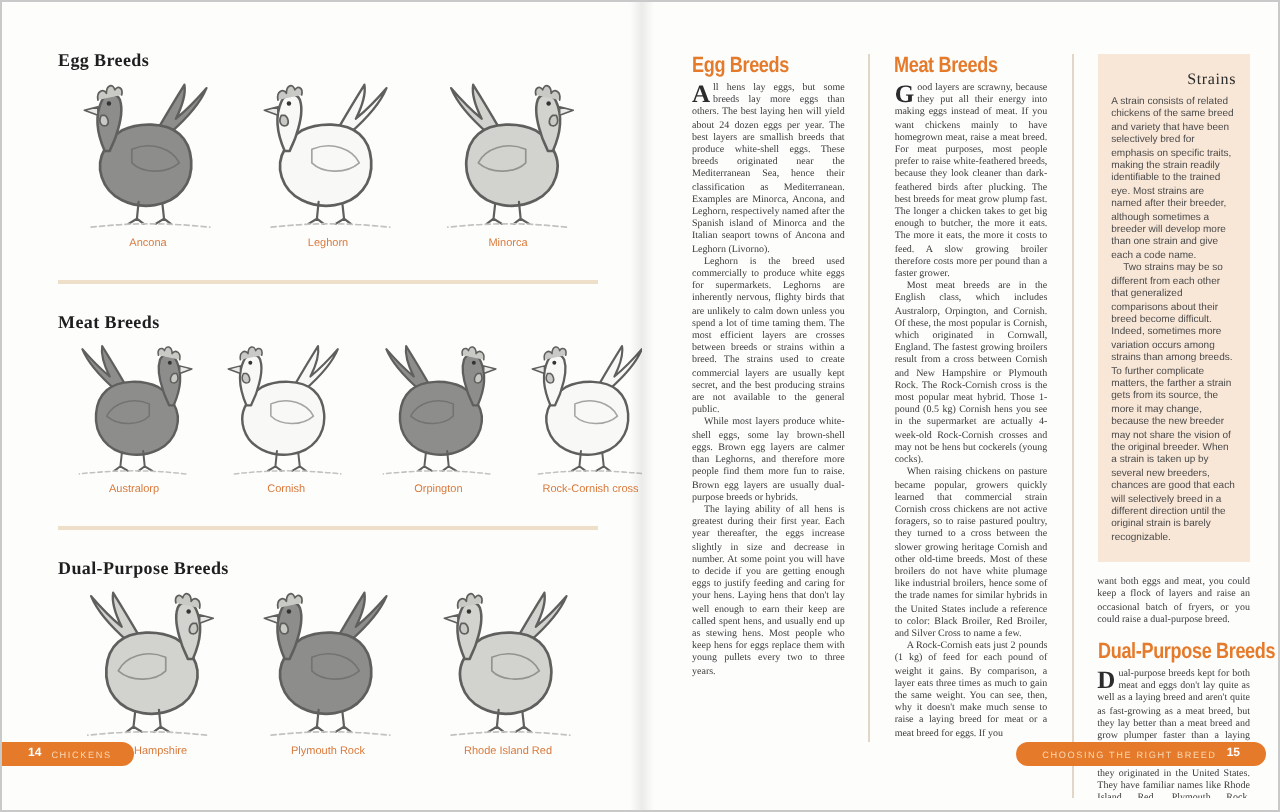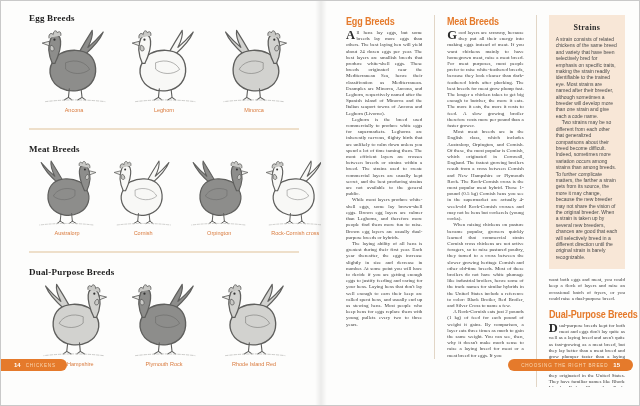--- a/index.html
+++ b/index.html
@@ -1,20 +1,20 @@
 <!DOCTYPE html>
 <html><head>
 <meta charset="utf-8">
 <style>
   html,body{margin:0;padding:0;background:#e9e9e9;}
   .spread{position:relative;width:640px;height:406px;background:#fdfdfc;border:1px solid #c9c9c9;
     overflow:hidden;font-family:"Liberation Serif",serif;color:#333;box-sizing:border-box;}
   .gutter{position:absolute;left:314px;top:0;width:12px;height:100%;
     background:linear-gradient(90deg,rgba(0,0,0,0) 0%,rgba(0,0,0,0.07) 50%,rgba(0,0,0,0) 100%);pointer-events:none;}
-  .page{position:absolute;top:0;height:386px;box-sizing:border-box;overflow:hidden;}
+  .page{position:absolute;top:12px;height:386px;box-sizing:border-box;overflow:hidden;}
   .page.left{left:0;width:320px;padding:12px 22px 0 28px;}
   .page.right{left:320px;width:320px;padding:14px 16px 0 25px;}
 
   
   .sec-title{font-family:"Liberation Serif",serif;font-weight:bold;font-size:9px;color:#1e1e1e;
     letter-spacing:.2px;height:11px;}
   .figrow{display:flex;justify-content:space-between;align-items:flex-end;margin-top:3px;}
   .fig{display:flex;flex-direction:column;align-items:center;flex:1;}
   .fig svg{height:78px;width:auto;display:block;}
   .figrow.n4 .fig svg{height:70px;}
@@ -26,22 +26,22 @@
   .cols{display:flex;align-items:flex-start;}
   .col{flex:1;min-width:0;}
   .col + .col{border-left:1px solid #e2d6c6;padding-left:12px;margin-left:12px;}
   .col-heading{font-family:"Liberation Sans",sans-serif;font-weight:bold;font-size:11px;color:#e57a2b;
     transform:scaleX(.82);transform-origin:left;white-space:nowrap;margin:0 0 3px 0;letter-spacing:-.2px;}
   .bodypara{margin:0;font-size:5px;line-height:6.2px;text-align:justify;color:#3a3a3a;}
   .bodypara + .bodypara{text-indent:6px;}
   .dropcap{float:left;font-size:12.5px;line-height:10.5px;font-weight:bold;color:#2c2c2c;
     margin:0 1.5px 0 0;font-family:"Liberation Serif",serif;}
   .sidebar{background:#f8e7d7;padding:8px 7px 9px 7px;margin-bottom:8px;}
-  .sidebar-title{font-family:"Liberation Serif",serif;font-weight:bold;font-size:8px;color:#2c2c2c;
-    text-align:center;margin:0 0 4px 0;letter-spacing:.3px;}
+  .sidebar-title{font-family:"Liberation Serif",serif;font-weight:normal;font-size:8px;color:#2c2c2c;
+    text-align:right;margin:0 0 4px 0;letter-spacing:.3px;}
   .sidebar .bodypara{font-family:"Liberation Sans",sans-serif;font-size:5px;line-height:6.4px;
     text-align:left;color:#4a4a4a;}
   .sidebar .bodypara + .bodypara{text-indent:6px;}
   .cont{margin-bottom:6px;}
   .col3-heading{margin-top:2px;}
 
   
   .footer-tab{position:absolute;bottom:16px;height:12px;background:#e57a2b;display:flex;
     align-items:center;font-family:"Liberation Sans",sans-serif;white-space:nowrap;}
   .footer-tab.ltab{left:0;border-radius:0 7px 7px 0;padding:0 11px 0 13px;}

